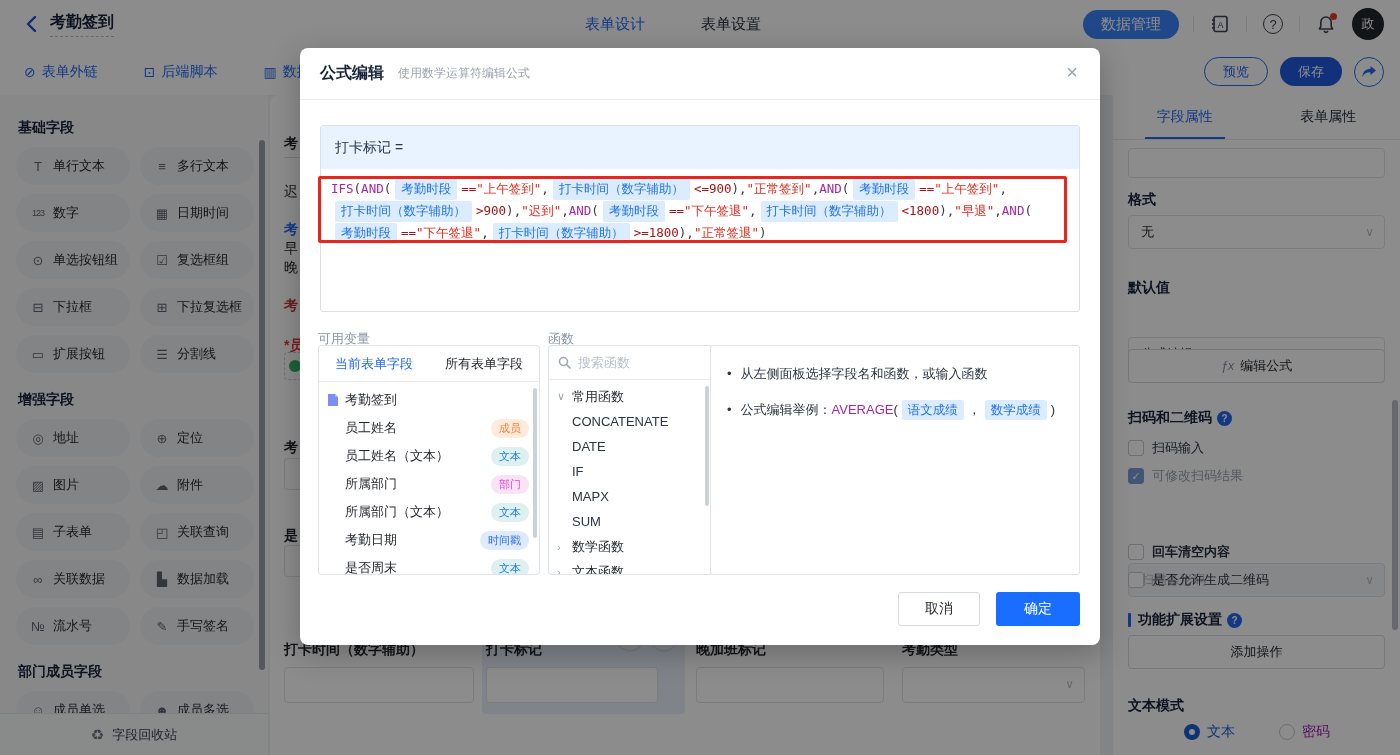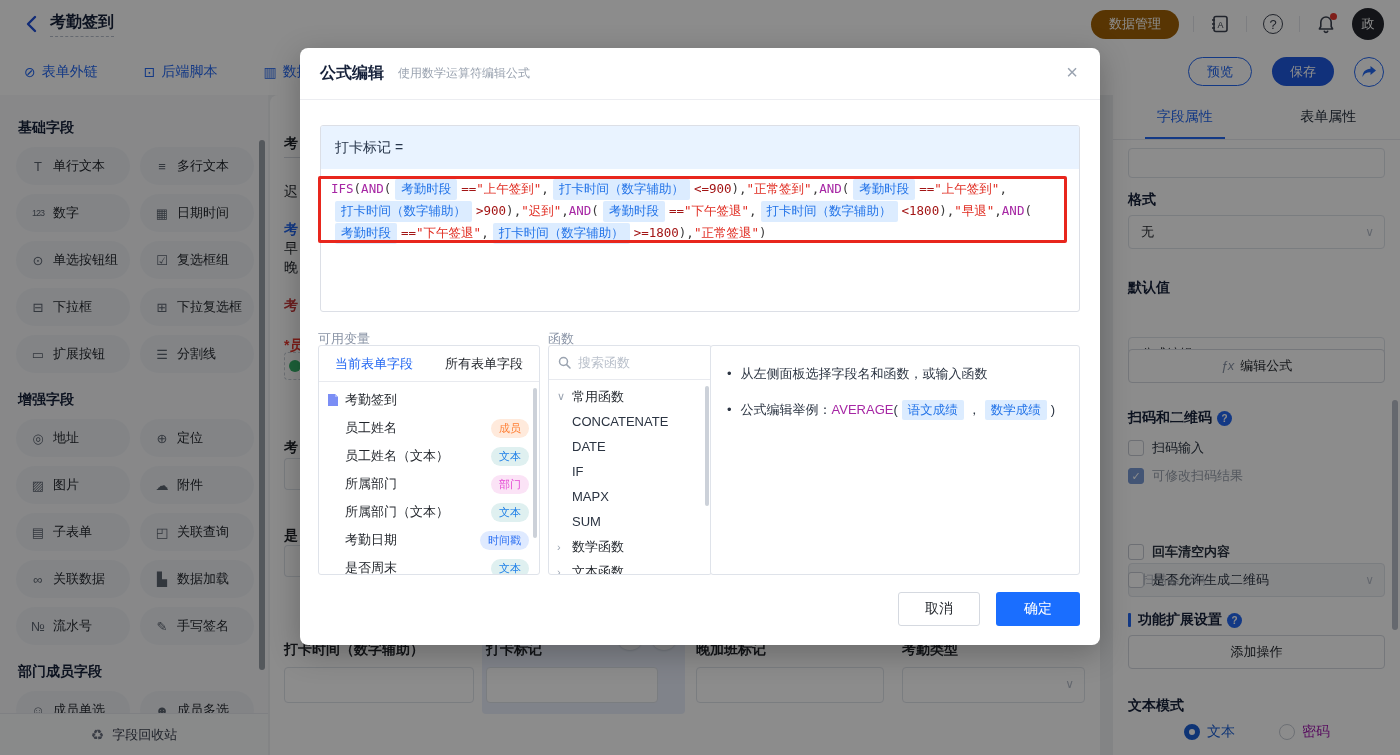--- a/index.html
+++ b/index.html
@@ -7,32 +7,32 @@
   .screen { position:relative; width:1400px; height:755px; background:#eef0f3; overflow:hidden; }
 
   
   .topbar { position:absolute; left:0; top:0; width:1400px; height:48px; background:#fff; display:flex; align-items:center; }
   .back { margin-left:22px; width:20px; height:20px; cursor:pointer; }
   .app-title { margin-left:8px; font-size:16px; font-weight:bold; color:#16213a; border-bottom:1px dashed #b9c0cc; padding-bottom:3px; }
   .center-tabs { position:absolute; left:585px; top:0; height:48px; display:flex; align-items:center; gap:56px; }
   .ct { font-size:15px; color:#1f2937; cursor:pointer; }
   .ct.active { color:#2468f2; }
   .tb-right { position:absolute; right:16px; top:0; height:48px; display:flex; align-items:center; gap:14px; }
-  .pill-green { background:#a16207; color:#fff; font-size:13px; border:none; border-radius:15px; height:29px; padding:0 18px; cursor:pointer; }
+  .pill-green { background:#3b82f6; color:#fff; font-size:15px; border:none; border-radius:15px; height:29px; padding:0 18px; cursor:pointer; }
   .vdiv { width:1px; height:16px; background:#e3e6eb; }
   .tb-icon { width:24px; height:24px; display:flex; align-items:center; justify-content:center; color:#3d4350; position:relative; cursor:pointer; }
   .help-circle { width:20px; height:20px; border:1.5px solid #3d4350; border-radius:50%; font-size:13px; display:flex; align-items:center; justify-content:center; }
   .bell-dot { position:absolute; right:1px; top:1px; width:7px; height:7px; background:#e8382e; border-radius:50%; }
   .avatar { width:32px; height:32px; background:#23262d; color:#fff; font-size:13px; border-radius:50%; display:flex; align-items:center; justify-content:center; cursor:pointer; }
 
   .toolbar2 { position:absolute; left:0; top:48px; width:1400px; height:47px; background:#fff; }
   .t2-links { position:absolute; left:24px; top:0; height:47px; display:flex; align-items:center; gap:46px; }
   .t2-link { color:#2468f2; font-size:14px; display:flex; align-items:center; gap:6px; cursor:pointer; white-space:nowrap; }
   .t2-link .gl { font-size:14px; }
-  .t2-right { position:absolute; right:16px; top:0; height:47px; display:flex; align-items:center; gap:20px; }
+  .t2-right { position:absolute; right:16px; top:0; height:47px; display:flex; align-items:center; gap:12px; }
   .btn-outline { height:29px; padding:0 18px; border:1px solid #2468f2; color:#2468f2; background:#fff; border-radius:15px; font-size:13px; cursor:pointer; }
   .btn-fill { height:29px; padding:0 18px; border:none; color:#fff; background:#1f59e0; border-radius:15px; font-size:13px; cursor:pointer; }
   .share-circle { width:30px; height:30px; border:1px solid #2468f2; border-radius:50%; display:flex; align-items:center; justify-content:center; cursor:pointer; }
 
   
   .sidebar { position:absolute; left:0; top:95px; width:268px; height:660px; background:#f7f8fa; overflow:hidden; }
   .sb-inner { padding:6px 14px 0 16px; }
   .sb-title { font-size:14px; font-weight:bold; color:#16213a; margin:18px 0 10px 2px; }
   .sb-grid { display:grid; grid-template-columns:1fr 1fr; gap:9px 10px; }
   .sb-pill { height:38px; background:#eff1f5; border-radius:19px; display:flex; align-items:center; padding-left:14px; gap:7px; font-size:13px; color:#1f2329; cursor:grab; white-space:nowrap; overflow:hidden; }
@@ -148,20 +148,24 @@
 
 <div class="screen">
 
   <div class="topbar">
     <div class="back">
       <svg width="20" height="20" viewBox="0 0 20 20">
           <polyline points="13,3 6,10 13,17" fill="none" stroke="#1f4fd8" stroke-width="2.4" stroke-linecap="round" stroke-linejoin="round"></polyline>
         </svg>
     </div>
     <div class="app-title">考勤签到</div>
+    <div class="center-tabs">
+      <div class="ct active">表单设计</div>
+      <div class="ct">表单设置</div>
+    </div>
     <div class="tb-right">
       <button class="pill-green">数据管理</button>
       <div class="vdiv"></div>
       <div class="tb-icon">
         <svg width="20" height="20" viewBox="0 0 20 20">
             <rect x="4" y="2.5" width="13" height="15" rx="2" fill="none" stroke="#3d4350" stroke-width="1.6"></rect>
             <line x1="2" y1="6" x2="5" y2="6" stroke="#3d4350" stroke-width="1.6"></line>
             <line x1="2" y1="10" x2="5" y2="10" stroke="#3d4350" stroke-width="1.6"></line>
             <line x1="2" y1="14" x2="5" y2="14" stroke="#3d4350" stroke-width="1.6"></line>
             <text x="10.5" y="13.5" font-size="9" text-anchor="middle" fill="#3d4350" font-family="Liberation Sans">A</text>

